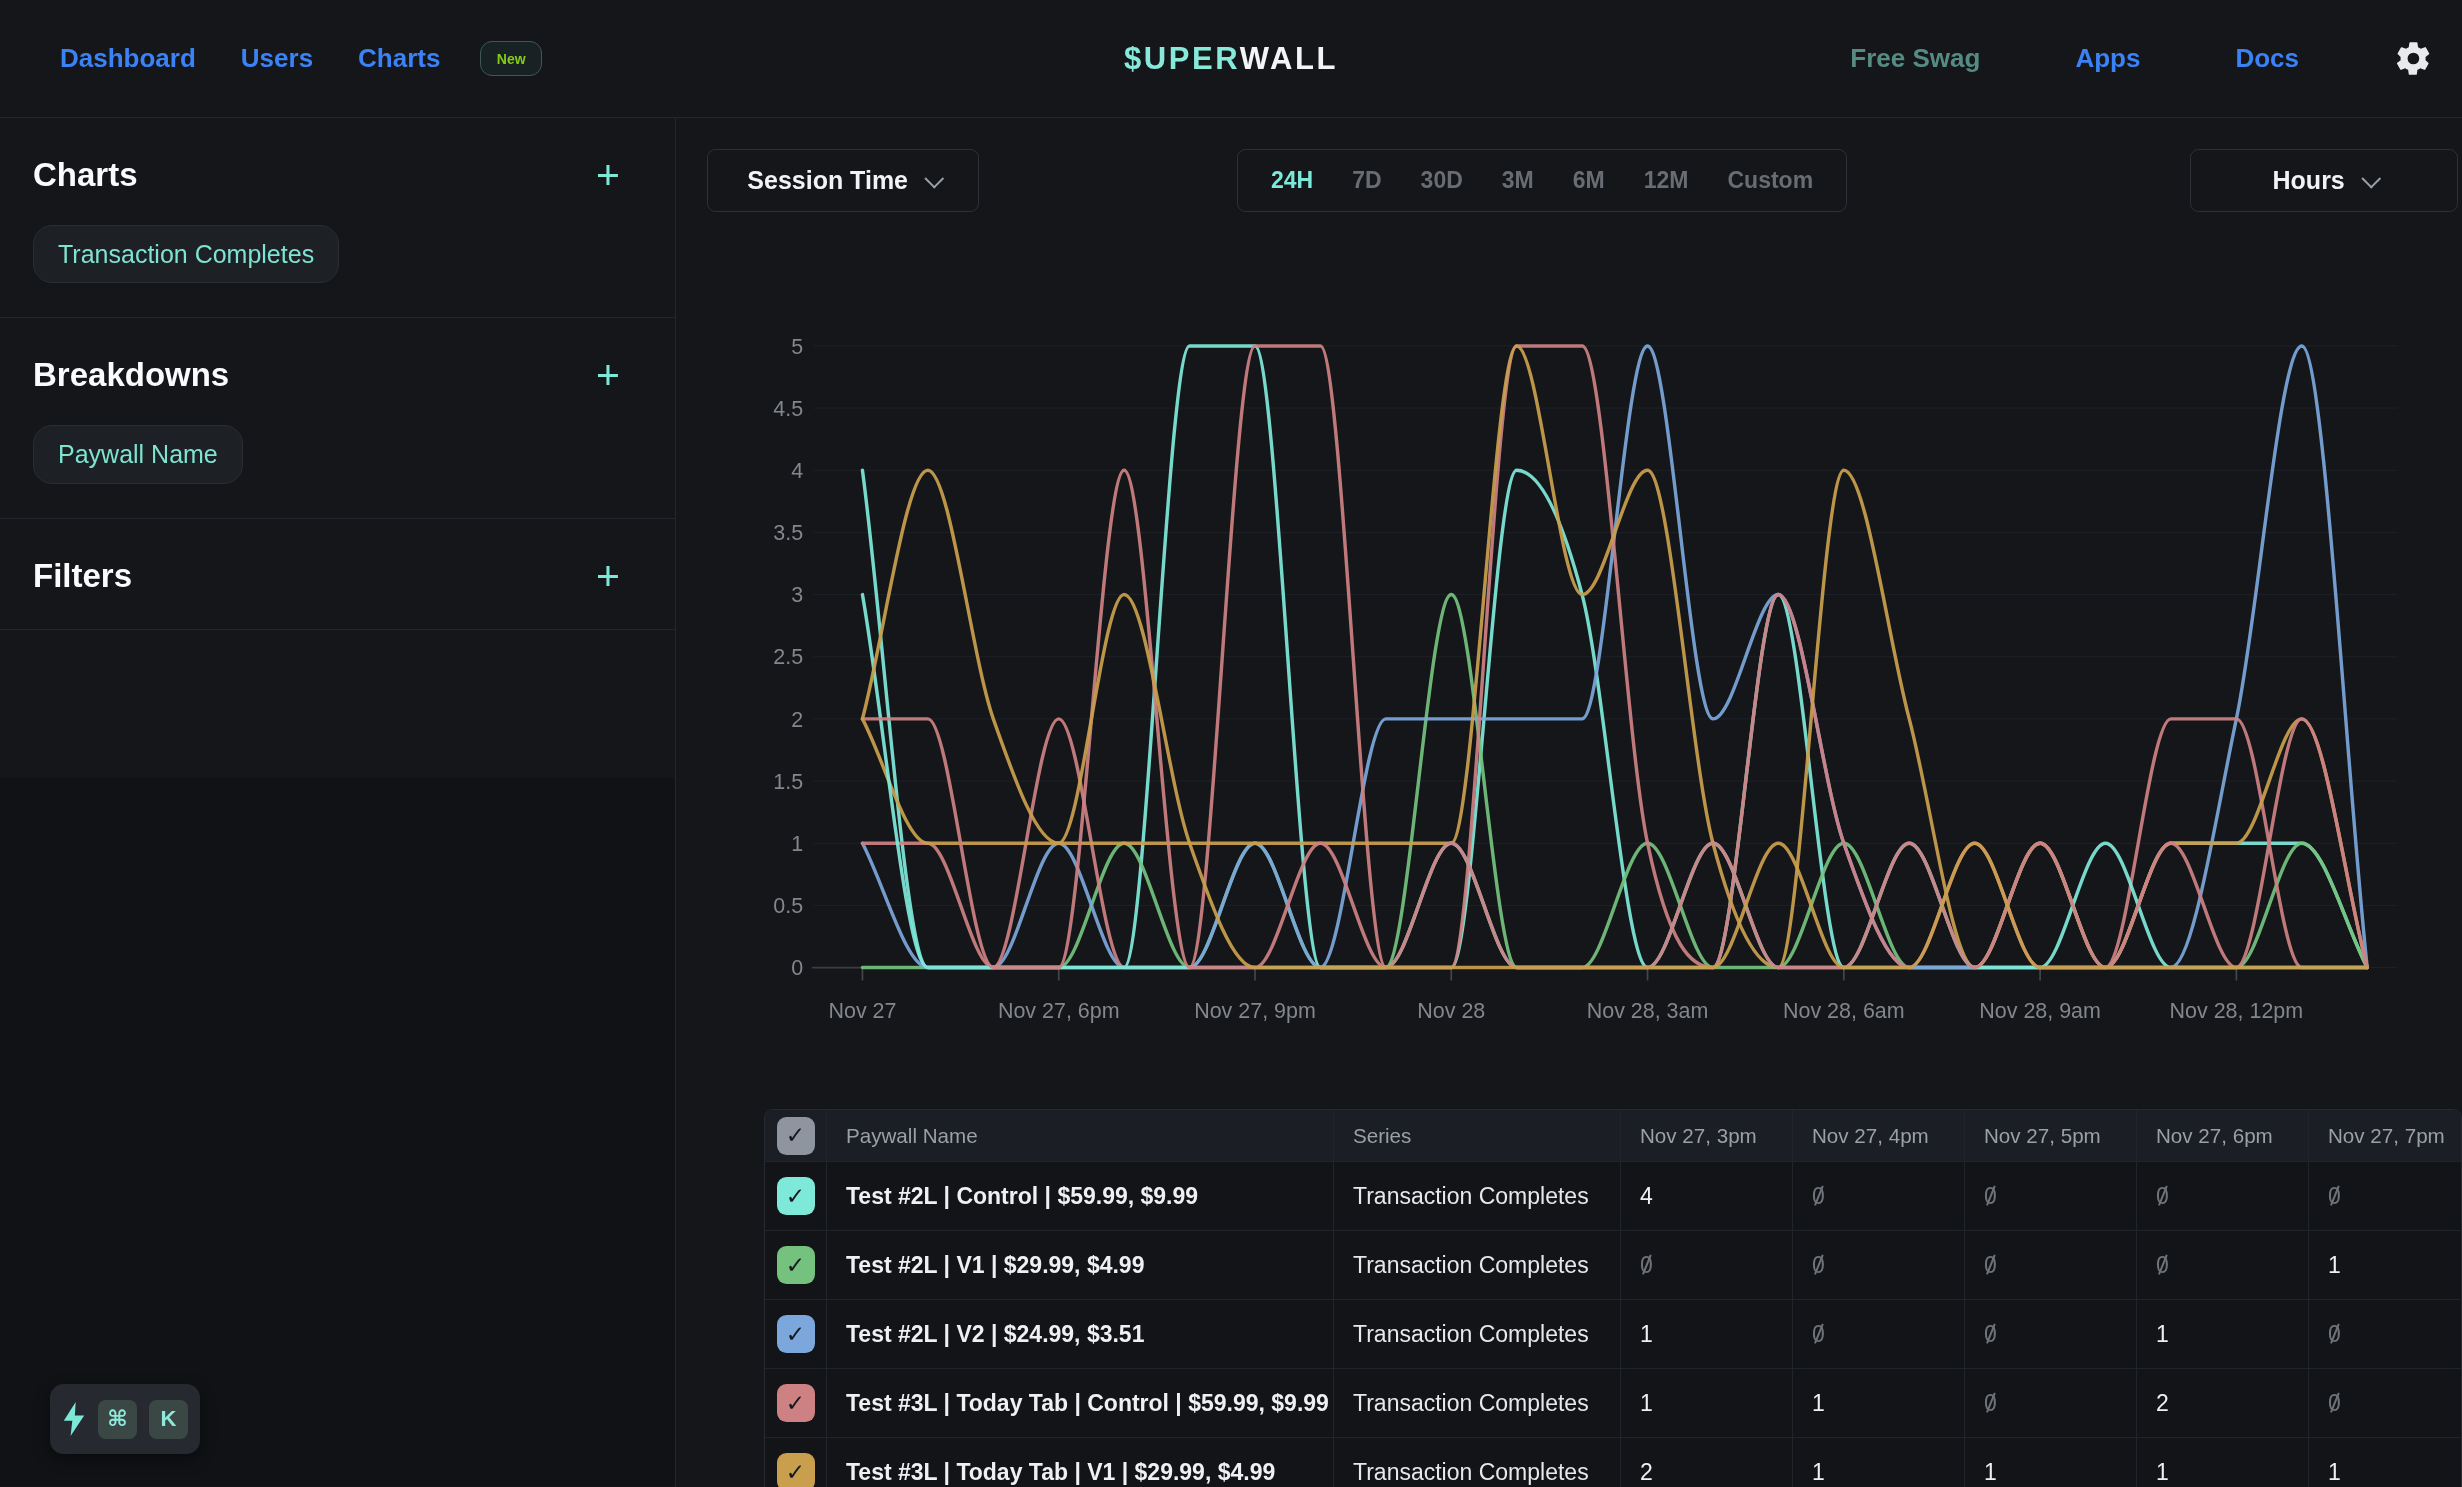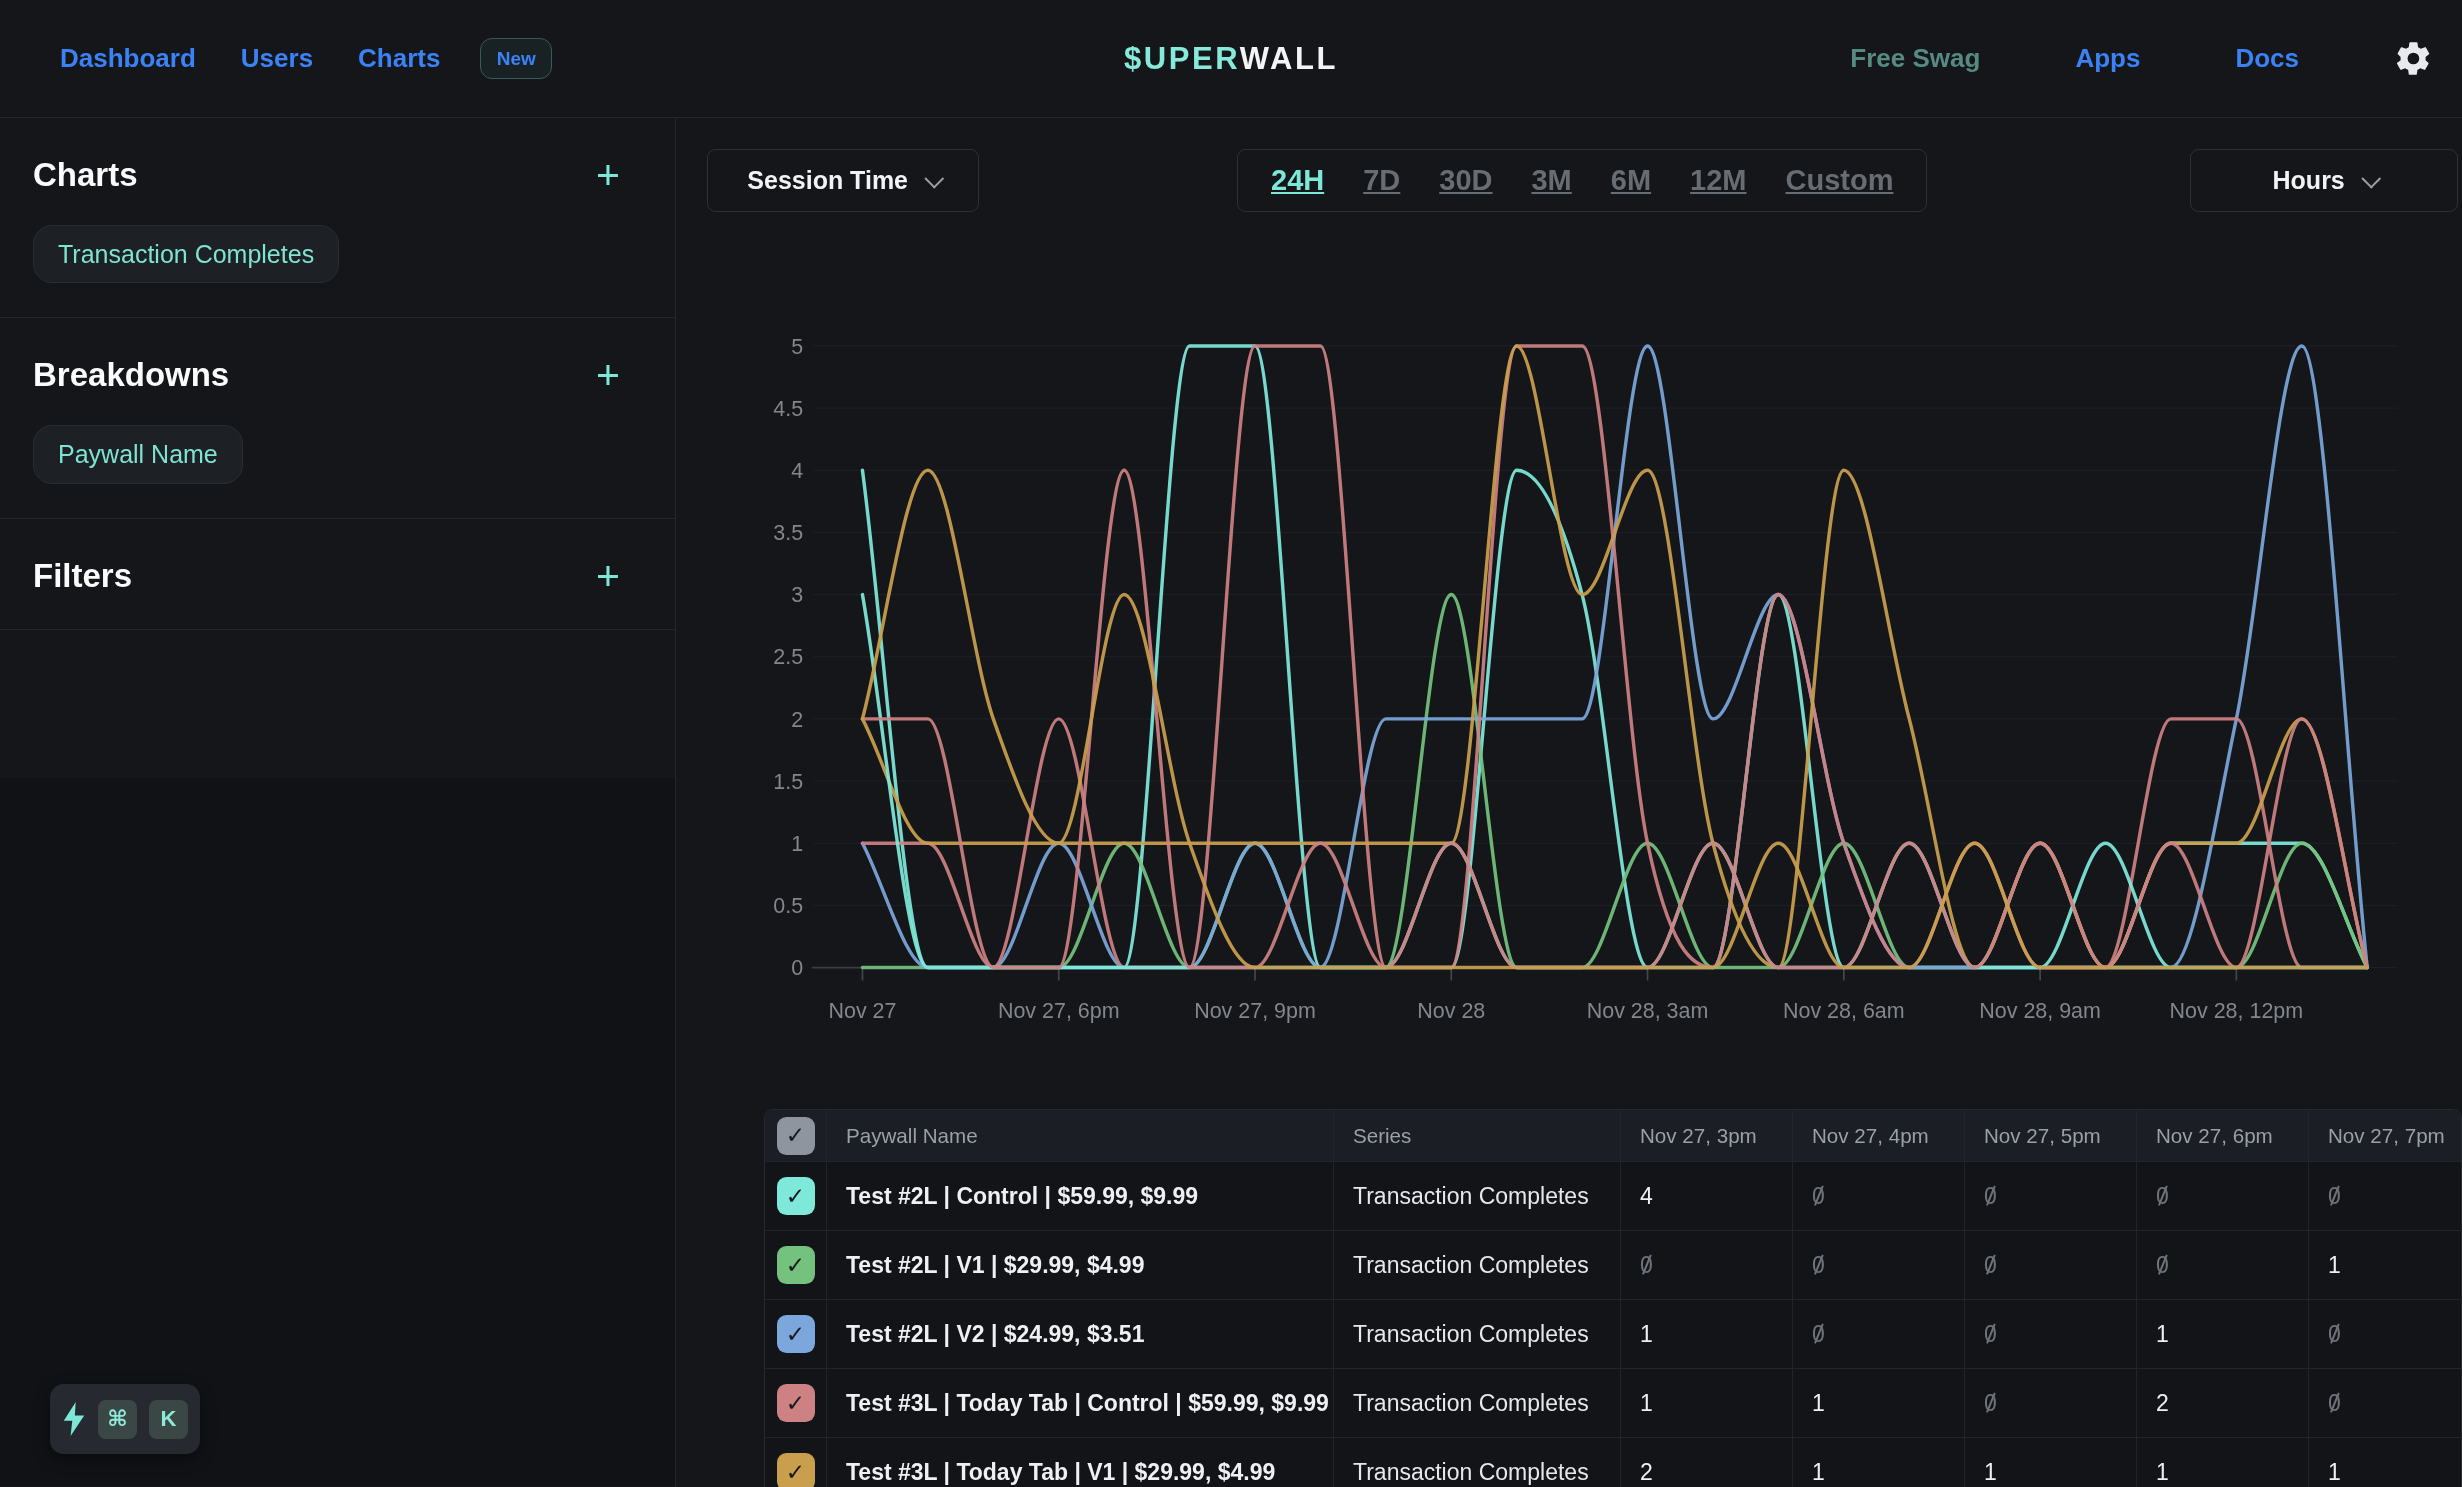--- a/index.html
+++ b/index.html
@@ -6,21 +6,21 @@
   html,body { width:2462px; height:1487px; overflow:hidden; background:#141619;
     font-family:"Liberation Sans","DejaVu Sans",sans-serif; color:#eef0f2; }
   .page { position:relative; width:2462px; height:1487px; }
 
   
   .nav { position:absolute; left:0; top:0; width:100%; height:118px;
     border-bottom:0.9px solid #23262c; display:flex; align-items:center; }
   .nav-left { display:flex; align-items:center; gap:45px; padding-left:60px; }
   .nav-item { font-size:26px; font-weight:700; color:#3b82f6; cursor:pointer; }
   .badge-new { margin-left:-5.2px; border:0.9px solid #3c5a55; background:#182123;
-    color:#3b82f6; font-size:19px; font-weight:700; padding:8.6px 15.5px; border-radius:12px; }
+    color:#84cc16; font-size:14px; font-weight:700; padding:8.6px 15.5px; border-radius:12px; }
   .logo { position:absolute; left:50%; top:50%; transform:translate(-50%,-50%);
     font-size:31px; font-weight:800; letter-spacing:2.6px; }
   .logo .accent { color:#86e9da; }
   .logo .rest { color:#f2f4f6; }
   .nav-right { position:absolute; right:29px; display:flex; align-items:center; gap:95px; }
   .nav-muted { color:#568b84; font-size:26px; font-weight:700; cursor:pointer; }
   .gear { width:39px; height:39px; cursor:pointer; }
 
   
   .sidebar { position:absolute; left:0; top:118px; width:676px; height:1369px;
@@ -48,21 +48,21 @@
   .toolbar { position:absolute; left:676px; top:118px; width:1787px; height:129px; }
   .select { position:absolute; top:31px; height:63px; border:0.9px solid #2e3238;
     border-radius:8.6px; display:flex; align-items:center; justify-content:center;
     padding:0 20.6px; font-size:25px; font-weight:600; color:#f2f3f5; cursor:pointer; }
   .sel-metric { left:31px; width:272px; }
   .sel-unit { left:1514px; width:268px; }
   .chev { width:13.7px; height:13.7px; border-right:2.6px solid #9aa0a6; border-bottom:2.6px solid #9aa0a6;
     transform:rotate(45deg) translateY(-3.4px); margin-left:17px; }
   .ranges { position:absolute; left:561px; top:31px; height:63px; border:0.9px solid #2e3238;
     border-radius:8.6px; display:flex; align-items:center; gap:39px; padding:0 33px; }
-  .range { font-size:29px; font-weight:700; color:#686d74; cursor:pointer;text-decoration:underline; }
+  .range { font-size:23px; font-weight:700; color:#686d74; cursor:pointer; }
   .range.active { color:#7de8d8; }
 
   
   .chart-wrap { position:absolute; left:762px; top:326px; width:1700px; height:713px; }
   .grid { stroke:#202329; stroke-width:1; }
   .tick { stroke:#42464d; stroke-width:2; }
   .axis-stub { stroke:#3a3e44; stroke-width:2; }
   .ylab, .xlab { fill:#83878d; font-size:25px; font-family:"Liberation Sans","DejaVu Sans",sans-serif; }
   .series-path { fill:none; stroke-width:4; stroke-linejoin:round; stroke-linecap:round; opacity:.93; }
 

